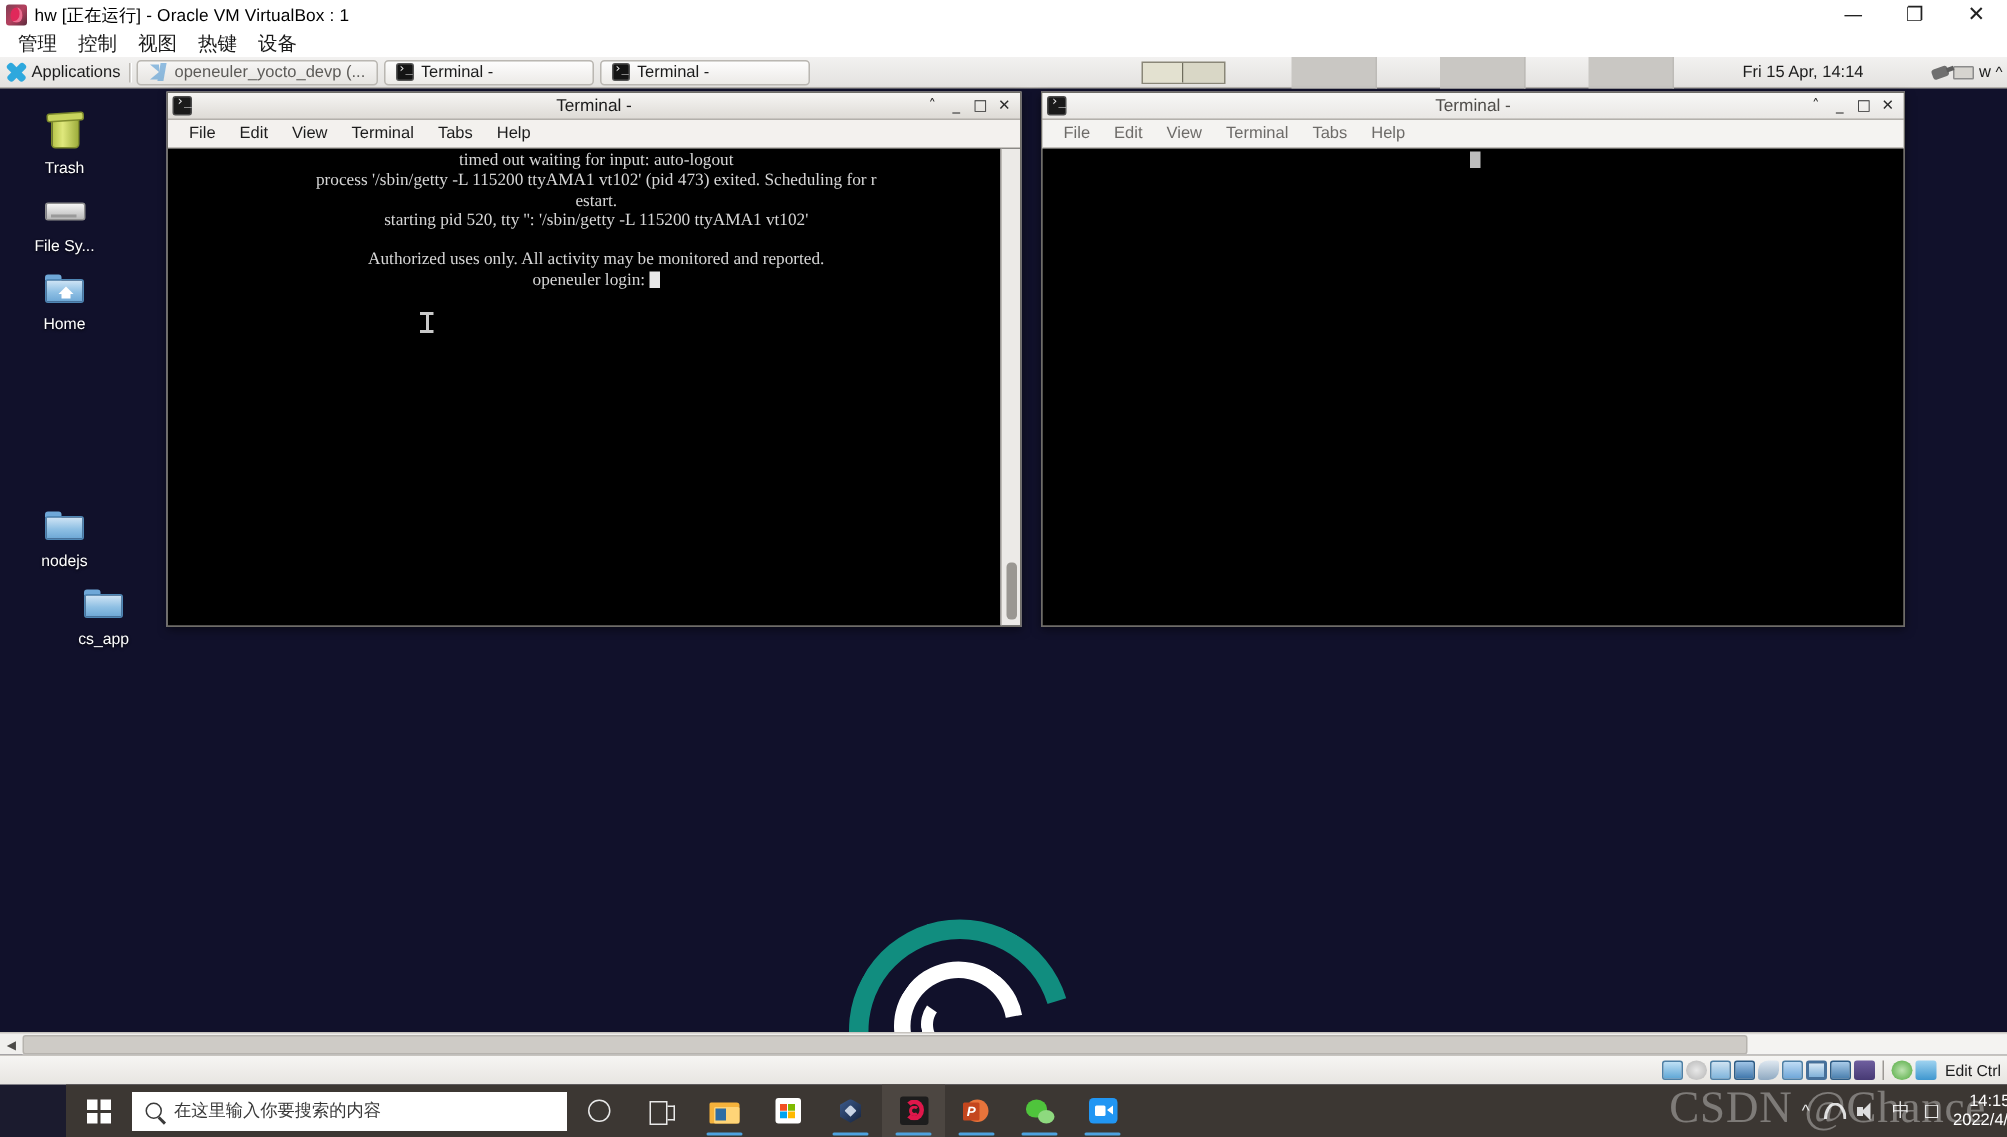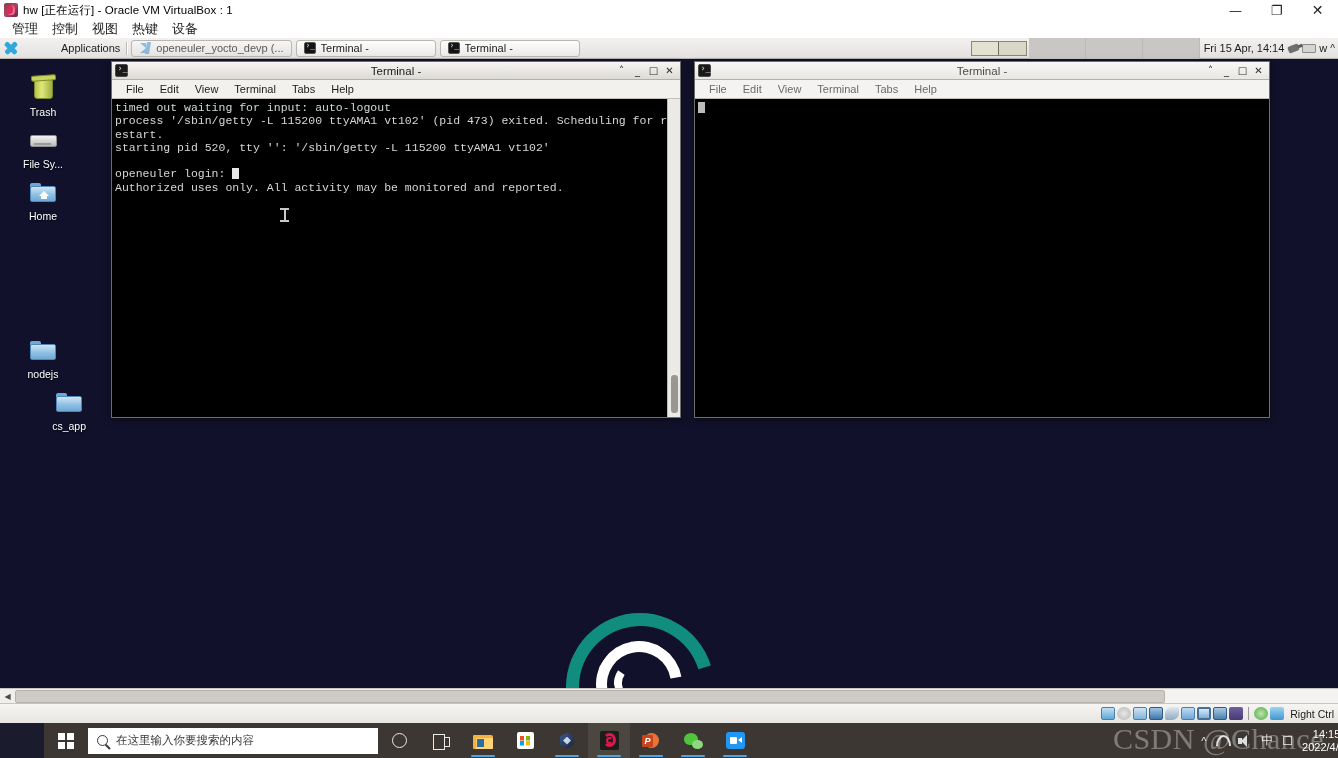--- a/index.html
+++ b/index.html
@@ -59,21 +59,21 @@
     overflow: hidden;
   }
 
   
   .xpanel {
     position: absolute; left: 0; top: 0; width: 1338px; height: 21px;
     background: linear-gradient(to bottom,#f2f1f0 0%, #e4e2e0 100%);
     border-bottom: 1px solid #b6b3ae;
     display: flex; align-items: center;
   }
-  .xp-apps { display: flex; align-items: center; padding: 0 3px 0 4px; height: 21px; gap: 40px; }
+  .xp-apps { display: flex; align-items: center; padding: 0 3px 0 4px; height: 21px; }
   .xp-xicon {
     width: 13px; height: 13px; margin-right: 4px; position: relative; flex: 0 0 auto;
   }
   .xp-xicon::before, .xp-xicon::after {
     content: ""; position: absolute; left: 50%; top: 50%;
     width: 15px; height: 4.5px; background: #2ea8dd; border-radius: 2px;
   }
   .xp-xicon::before { transform: translate(-50%,-50%) rotate(45deg); }
   .xp-xicon::after  { transform: translate(-50%,-50%) rotate(-45deg); }
   .xp-appslabel { font-size: 11px; color: #1c1c1c; }
@@ -106,21 +106,21 @@
   .ticon-vsc::before {
     content: ""; position: absolute; left: 1px; top: 1px;
     border-left: 6px solid transparent; border-right: 0 solid transparent;
     border-top: 5px solid #3f8fd0; border-bottom: 5px solid #3f8fd0;
   }
   .ticon-vsc::after {
     content: ""; position: absolute; left: 7px; top: 0px;
     width: 4px; height: 12px; background: #3f8fd0; transform: skewX(-10deg);
   }
   .xp-tasklabel { overflow: hidden; text-overflow: ellipsis; }
-  .xp-right { margin-left: auto; display: flex; align-items: center; height: 33px; }
+  .xp-right { margin-left: auto; display: flex; align-items: center; height: 33px; gap: 42px; }
   .xp-wsswitch { display: flex; height: 15px; border: 1px solid #8a8778; margin-right: 2px; }
   .xp-ws {
     width: 27px; height: 100%; background: #87856f;
     border-right: 1px solid #6e6c5c;
   }
   .xp-ws:last-child { border-right: none; }
   .xp-ws.active { background: #e3e1d0; }
   .xp-ws.active2 { background: #d9d7c6; }
   .xp-blankbox { width: 57px; height: 21px; background: #c9c7c3; border-right:1px solid #bdbbb7; }
   .xp-clock { font-size: 11px; color: #1c1c1c; padding: 0 4px; white-space: nowrap; }
@@ -225,23 +225,24 @@
     display: flex; align-items: center; padding-left: 6px;
   }
   .term-menu div { font-size: 11px; color: #1c1c1c; padding: 0 8px; }
   .term.inactive .term-menu { background: #f4f3f1; }
   .term.inactive .term-menu div { color: #6d6b68; }
   .term-body {
     background: #000000; position: relative; overflow: hidden;
     padding: 2px 0 0 3px;
   }
   .term-line {
-    font-family: Liberation Mono, monospace;
+    font-family: Liberation Serif, serif;
     font-size: 11.5px; line-height: 13.3px; color: #d6d6d6;
     white-space: pre;
+    text-align: center;
   }
   .cursor-block {
     display: inline-block; width: 7px; height: 11px; background: #e8e8e8;
     vertical-align: -2px;
   }
   .term-scroll {
     position: absolute; right: 0; top: 0; bottom: 0; width: 13px;
     background: #eceae7; border-left: 1px solid #bdbab5;
   }
   .term-scroll .thumb {
@@ -571,22 +572,22 @@
         <div>Terminal</div>
         <div>Tabs</div>
         <div>Help</div>
       </div>
       <div class="term-body" style="height:318px;">
         <div class="term-line">timed out waiting for input: auto-logout</div>
         <div class="term-line">process '/sbin/getty -L 115200 ttyAMA1 vt102' (pid 473) exited. Scheduling for r</div>
         <div class="term-line">estart.</div>
         <div class="term-line">starting pid 520, tty '': '/sbin/getty -L 115200 ttyAMA1 vt102'</div>
         <div class="term-line">&nbsp;</div>
+        <div class="term-line">Authorized uses only. All activity may be monitored and reported.</div>
         <div class="term-line"><span>openeuler login: </span><span class="cursor-block"></span></div>
-        <div class="term-line">Authorized uses only. All activity may be monitored and reported.</div>
         <div class="ibeam" style="left:168px; top:108px;"></div>
         <div class="term-scroll">
           <div class="thumb"></div>
         </div>
       </div>
     </div>
 
     <div class="term inactive" style="left:694px; top:23px; width:576px; height:357px;">
       <div class="term-title">
         <span class="tt-icon"></span>
@@ -626,21 +627,21 @@
     <span class="sb-ico" style="background:linear-gradient(#cfe3f2,#7fb4db);border:1px solid #4d7fa5;"></span>
     <span class="sb-ico" style="background:linear-gradient(#9fc4e6,#3f76ab);border:1px solid #2d5c86;"></span>
     <span class="sb-ico" style="background:linear-gradient(#dfe8f0,#8fa9c1);border-radius:50% 2px 50% 2px;"></span>
     <span class="sb-ico" style="background:linear-gradient(#bfdcf5,#6ea6d8);border:1px solid #4d7fa5;"></span>
     <span class="sb-ico" style="background:linear-gradient(#d8e8f5,#7fb0d8);border:2px solid #46709a;"></span>
     <span class="sb-ico" style="background:linear-gradient(#a9cbe8,#4a7fae);border:1px solid #2d5c86;"></span>
     <span class="sb-ico" style="background:linear-gradient(#6f5f9f,#473a74);"></span>
     <span class="sb-div"></span>
     <span class="sb-ico" style="background:radial-gradient(#bde3b0,#4ea83c);border-radius:50%;"></span>
     <span class="sb-ico" style="background:linear-gradient(#9fd3f0,#3f97cf);border-radius:2px;"></span>
-    <span class="sb-hostkey">Right Ctrl</span>
+    <span class="sb-hostkey">Edit Ctrl</span>
   </div>
 
   <div class="wtask">
     <div class="wt-start">
       <span class="wt-logo">
           <i></i>
           <i></i>
           <i></i>
           <i></i>
         </span>

